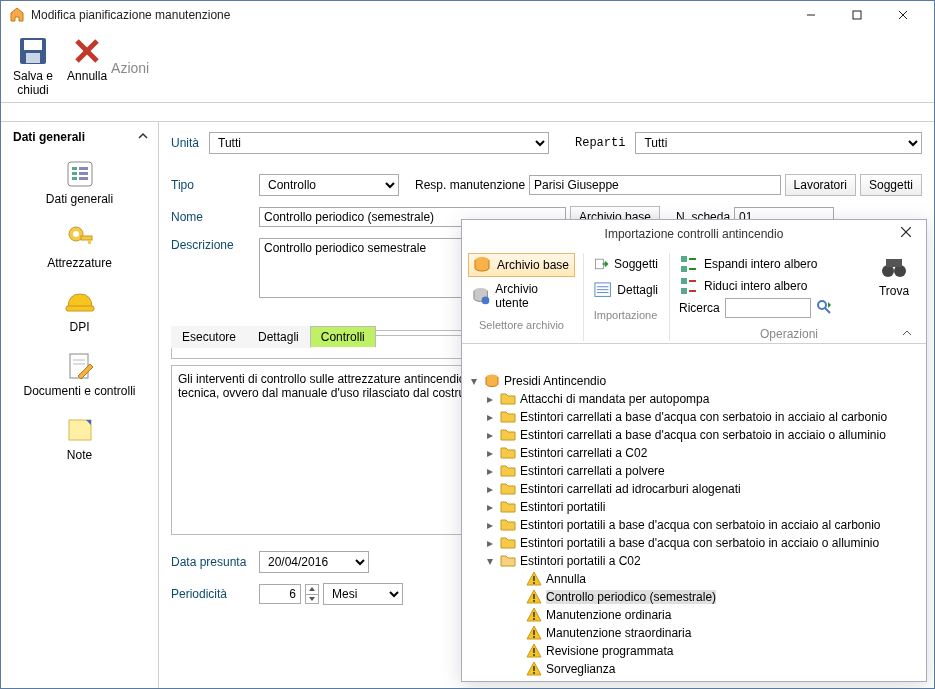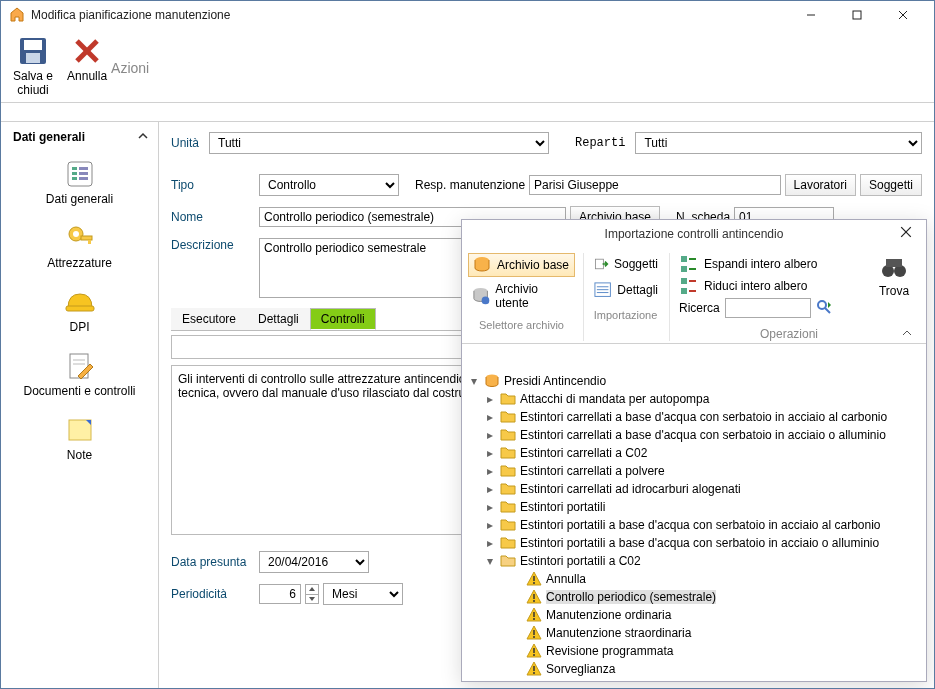--- a/index.html
+++ b/index.html
@@ -33,22 +33,22 @@
 .form-row { display: flex; align-items: center; margin-bottom: 10px; }
 .form-row .flabel { width: 88px; color: #0c4a6e; }
 .form-row .fctrl { flex: 1; display: flex; gap: 4px; align-items: center; }
 select, input[type=text], textarea { border: 1px solid #aaa; padding: 2px 4px; font-size: 12px; background: #fff; }
 select { height: 22px; }
 input[type=text] { height: 20px; }
 .btn { border: 1px solid #bbb; background: linear-gradient(#fff,#eee); padding: 2px 8px; cursor: pointer; height: 22px; display: inline-flex; align-items: center; }
 textarea { width: 100%; resize: none; }
 
 .tabs { display: flex; border-bottom: 1px solid #bbb; margin-bottom: 4px; }
-.tab { padding: 3px 10px; border: 1px solid transparent; cursor: pointer; position: relative; top: 0; background: #f5f5f5; }
-.tab.active { background: #84cc16; border: 1px solid #bbb; border-bottom-color: #fff; }
+.tab { padding: 3px 10px; border: 1px solid transparent; cursor: pointer; position: relative; top: 18px; background: #f5f5f5; }
+.tab.active { background: #bef264; border: 1px solid #bbb; border-bottom-color: #fff; }
 
 .detail-box { border: 1px solid #bbb; height: 170px; padding: 6px; overflow: auto; margin-bottom: 2px; }
 .search-box { border: 1px solid #bbb; height: 24px; margin-bottom: 6px; display: flex; align-items: center; padding: 0 4px; }
 
 
 .import-dlg { position: absolute; left: 460px; top: 218px; width: 466px; height: 463px; border: 1px solid #aab; background: #fff; box-shadow: 0 4px 20px rgba(0,0,0,0.15); }
 .import-dlg .dlg-title { display: flex; align-items: center; justify-content: space-between; padding: 6px 10px; }
 .import-dlg .dlg-title .txt { flex: 1; text-align: center; color: #333; }
 .import-dlg .dlg-tabs { display: flex; padding: 0 6px; border-bottom: 1px solid #d0d0d0; background: #fafafa; }
 .import-dlg .dlg-tabs .dtab { padding: 6px 12px; border: 1px solid transparent; cursor: pointer; color: #bf6a00; }

